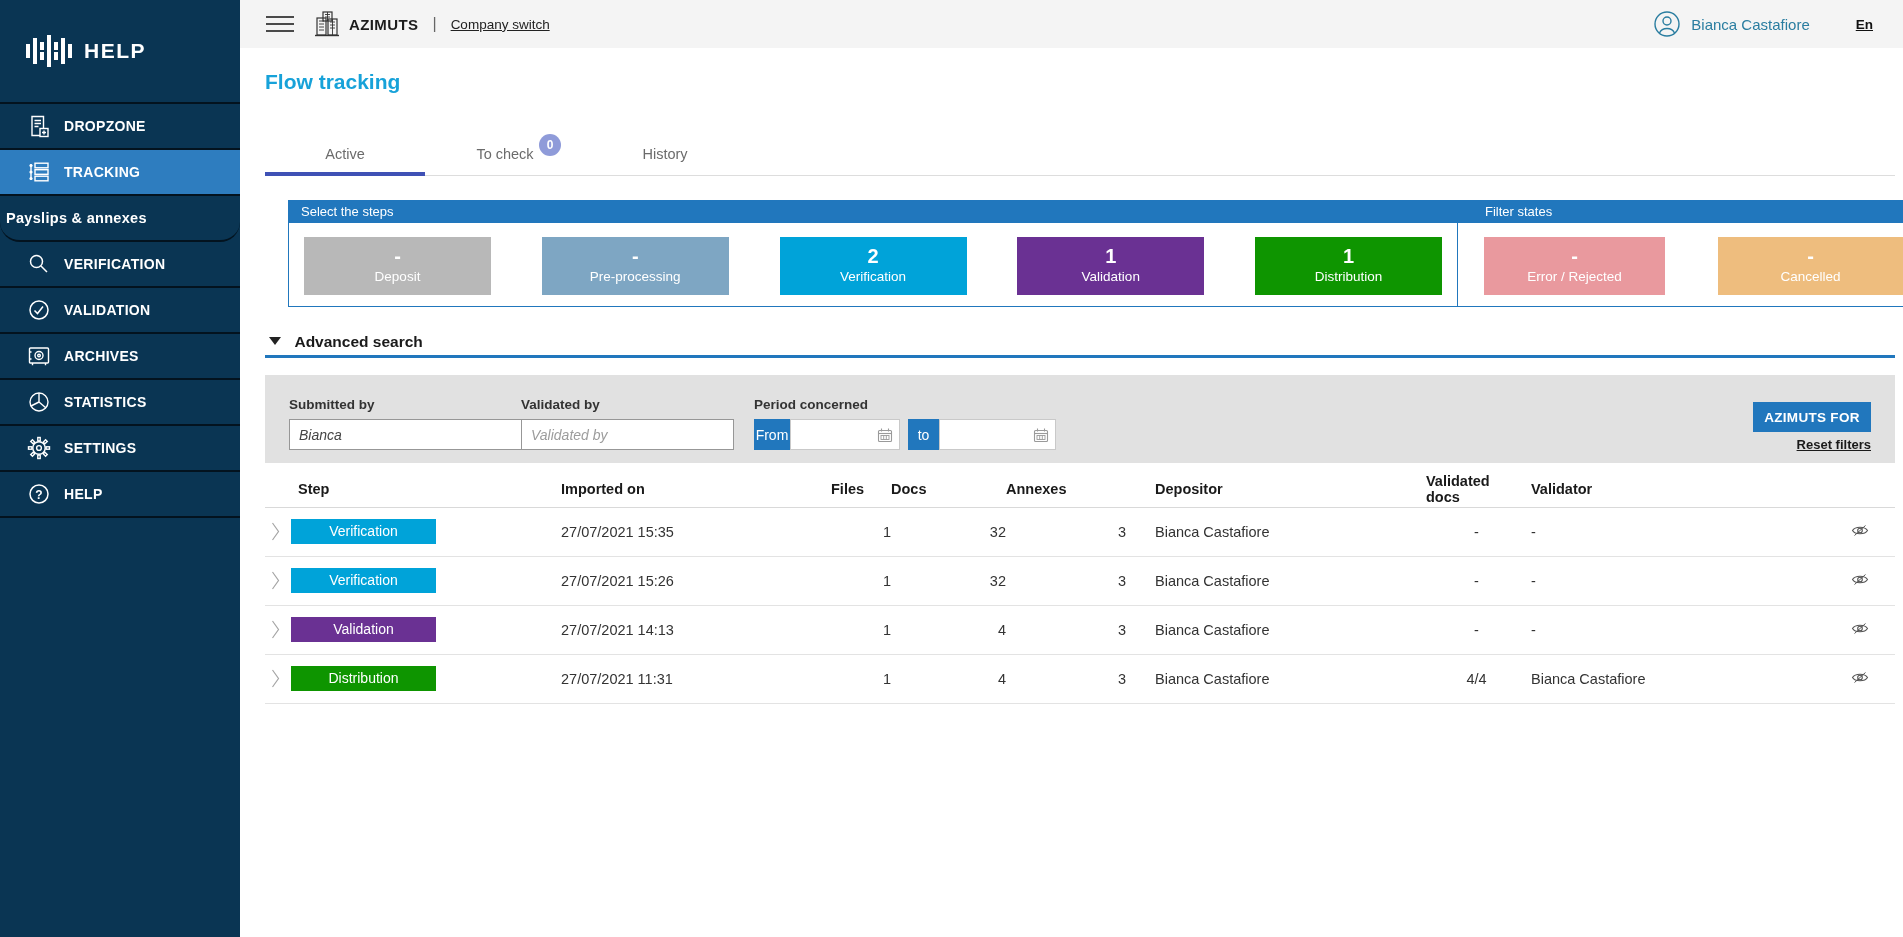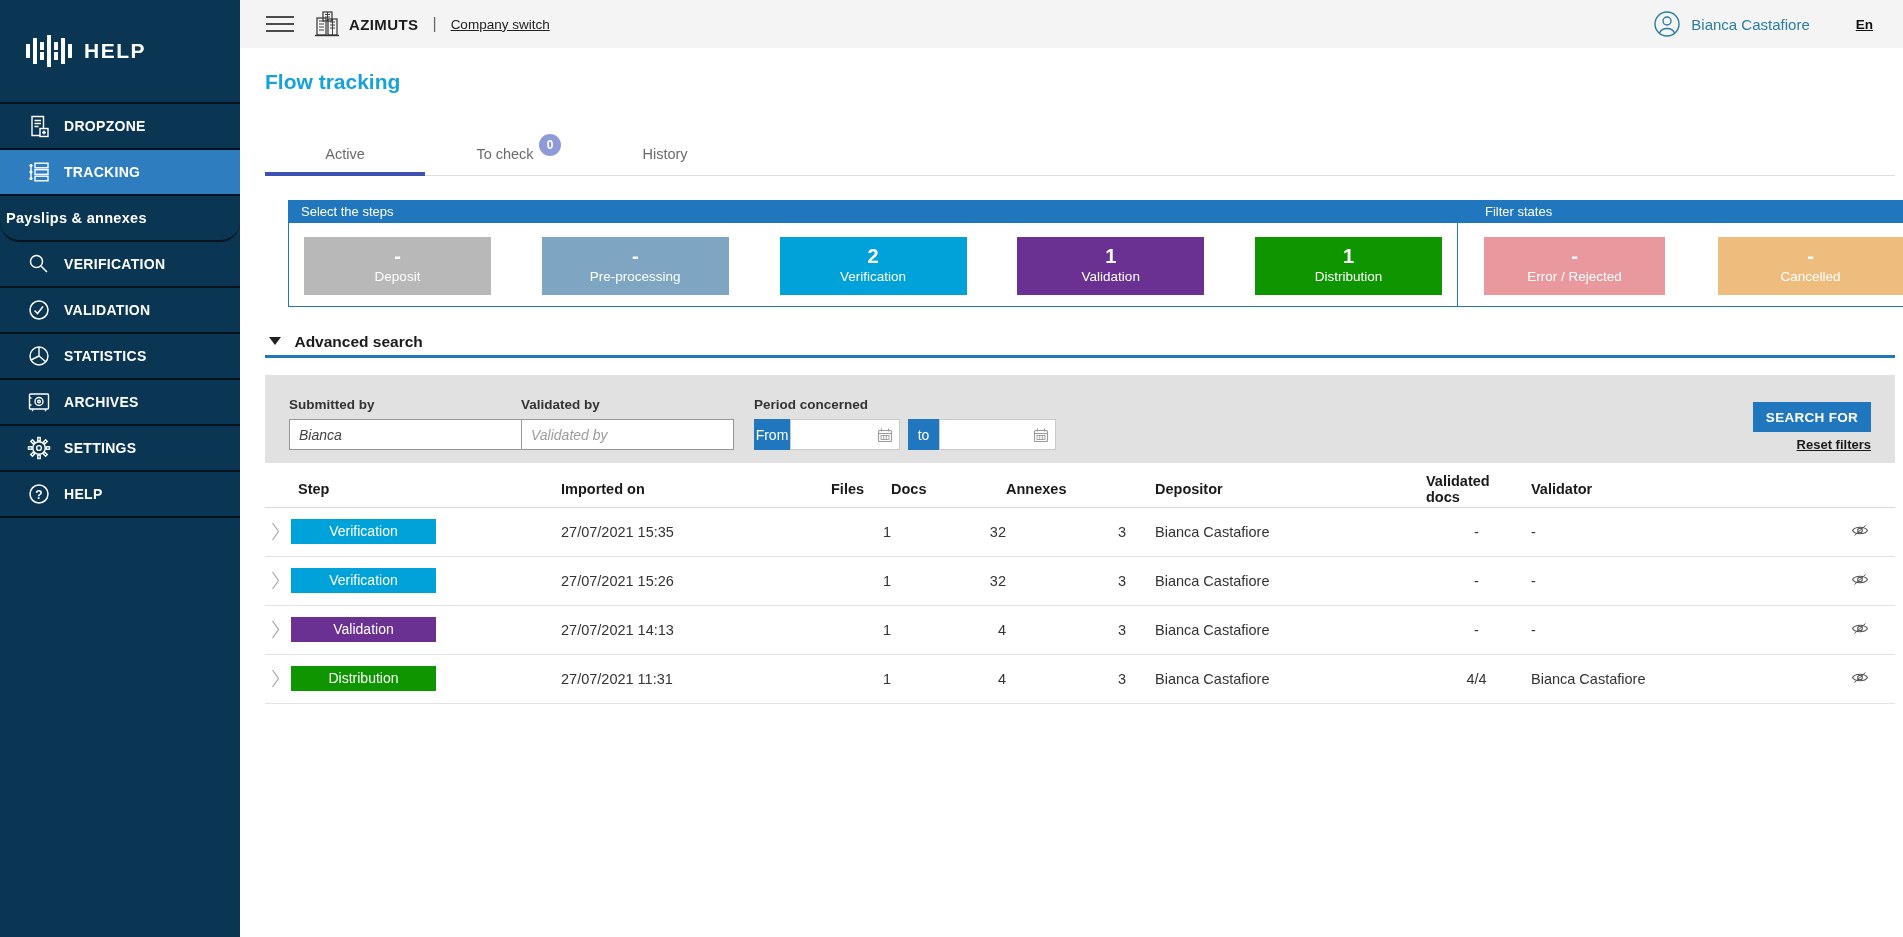--- a/index.html
+++ b/index.html
@@ -218,37 +218,37 @@
         <circle cx="12" cy="12" r="9"></circle>
         <path d="M7.5 12.5l3 3 5.5-7"></path>
       </svg>
     </span>
     <span>VALIDATION</span>
   </div>
 
   <div class="menu-item">
     <span class="mi-icon">
       <svg width="24" height="24" viewBox="0 0 24 24" fill="none" stroke="#fff" stroke-width="1.4">
-        <circle cx="12" cy="12" r="9"></circle>
-        <path d="M12 3v9 M12 12l7 6 M12 12l-8 4"></path>
-      </svg>
-    </span>
-    <span>STATISTICS</span>
-  </div>
-
-  <div class="menu-item">
-    <span class="mi-icon">
-      <svg width="24" height="24" viewBox="0 0 24 24" fill="none" stroke="#fff" stroke-width="1.4">
         <rect x="2.5" y="4" width="19" height="15" rx="1"></rect>
         <circle cx="12" cy="11.5" r="4"></circle>
         <circle cx="12" cy="11.5" r="1.3"></circle>
         <path d="M5.5 19v2.2 M18.5 19v2.2 M2.5 8h2 M2.5 15h2"></path>
       </svg>
     </span>
     <span>ARCHIVES</span>
+  </div>
+
+  <div class="menu-item">
+    <span class="mi-icon">
+      <svg width="24" height="24" viewBox="0 0 24 24" fill="none" stroke="#fff" stroke-width="1.4">
+        <circle cx="12" cy="12" r="9"></circle>
+        <path d="M12 3v9 M12 12l7 6 M12 12l-8 4"></path>
+      </svg>
+    </span>
+    <span>STATISTICS</span>
   </div>
 
   <div class="menu-item">
     <span class="mi-icon">
       <svg width="24" height="24" viewBox="0 0 24 24" fill="none" stroke="#fff" stroke-width="1.4">
         <g>
           <rect x="10.8" y="1.5" width="2.4" height="3.4"></rect>
           <rect x="10.8" y="19.1" width="2.4" height="3.4"></rect>
           <rect x="1.5" y="10.8" width="3.4" height="2.4"></rect>
           <rect x="19.1" y="10.8" width="3.4" height="2.4"></rect>
@@ -400,21 +400,21 @@
         <svg width="16" height="16" viewBox="0 0 16 16" fill="none" stroke="#9a9a9a" stroke-width="1.1">
           <rect x="1.5" y="3.5" width="13" height="11" rx="1"></rect>
           <path d="M1.5 6.5h13"></path>
           <path d="M4.5 1.5v3 M11.5 1.5v3"></path>
           <rect x="4" y="8.5" width="8" height="4" stroke-width="0.9"></rect>
           <path d="M6.7 8.5v4 M9.3 8.5v4" stroke-width="0.9"></path>
         </svg>
       </span>
     </span>
 
-    <button class="search-btn">SEARCH FOR</button>
+    <button class="search-btn">AZIMUTS FOR</button>
     <a class="reset-link">Reset filters</a>
   </div>
 
   <div class="flow-table-wrap">
     <table class="flow">
       <colgroup>
         <col style="width:26px">
           <col style="width:270px">
           <col style="width:270px">
         <col style="width:60px">

